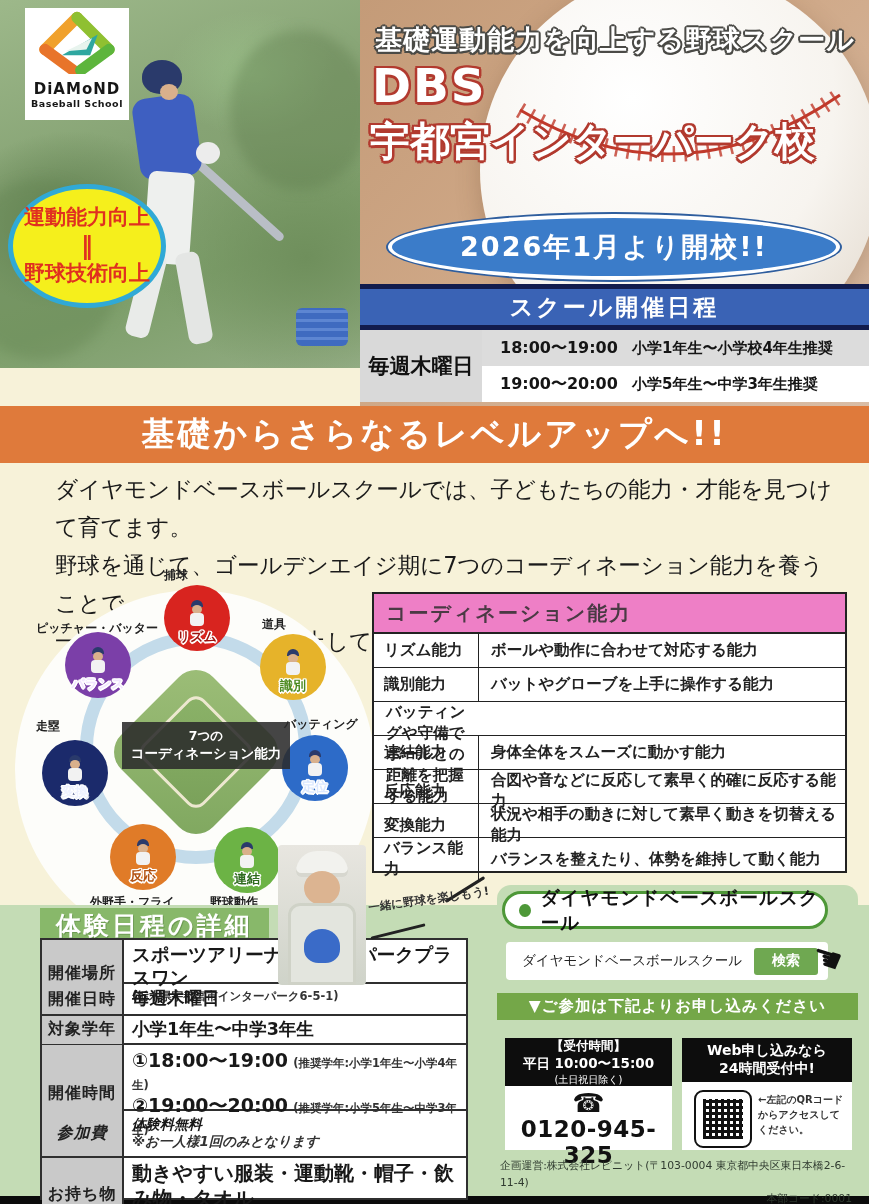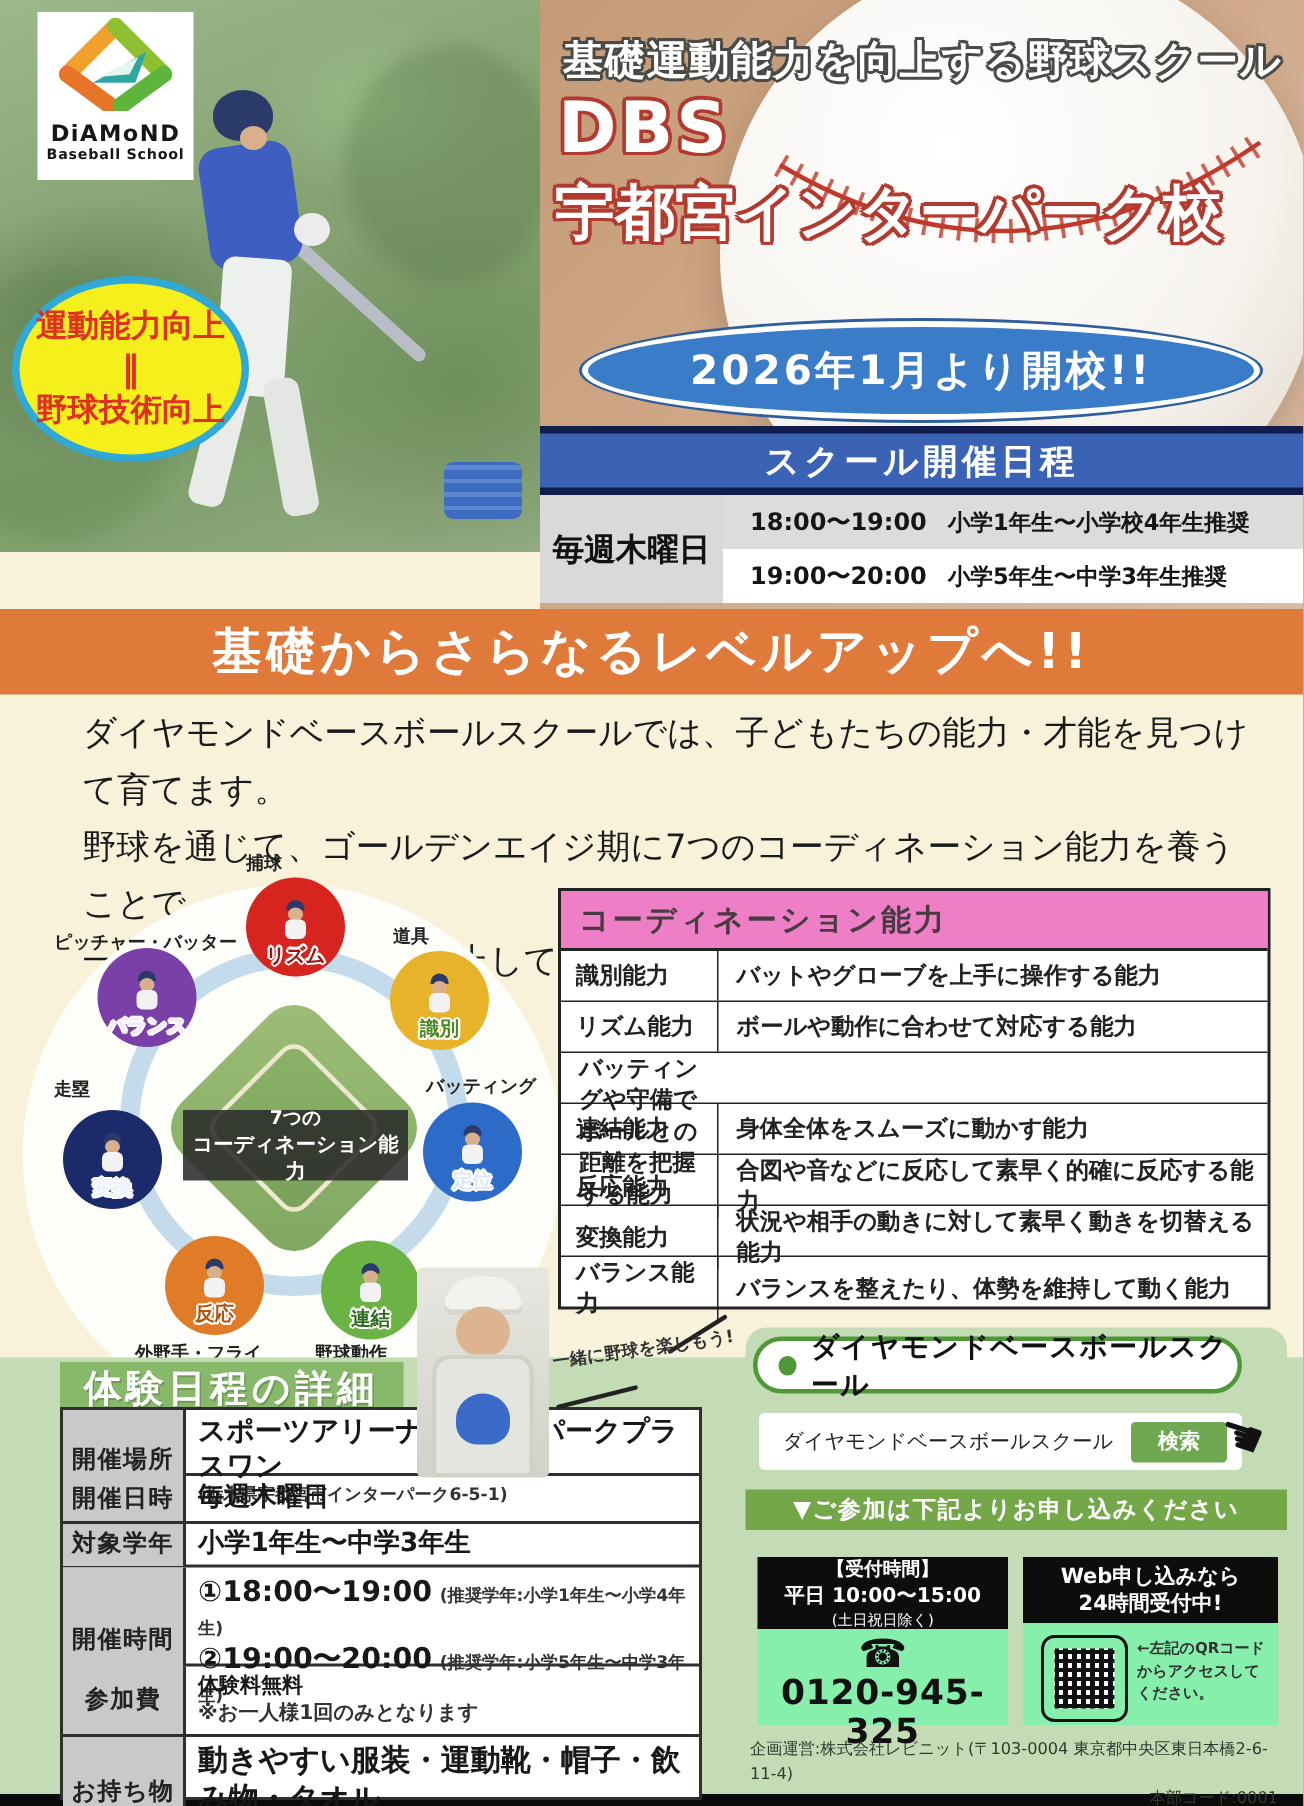--- a/index.html
+++ b/index.html
@@ -68,21 +68,21 @@
     display:flex;align-items:center;justify-content:center;color:#fff;font-size:33px;font-weight:bold;letter-spacing:3px;}
   .intro{position:absolute;left:55px;top:470px;width:790px;color:#1a1a1a;font-size:22.5px;line-height:38px;}
 
   
   .big-circle{position:absolute;left:15px;top:590px;width:360px;height:360px;border-radius:50%;background:#fdfdfa;}
   .ring{position:absolute;left:80px;top:632px;width:232px;height:232px;border-radius:50%;border:13px solid #c3dbea;box-sizing:border-box;}
   .field{position:absolute;left:131px;top:687px;width:130px;height:130px;transform:rotate(45deg);
     background:linear-gradient(135deg,#9dbe78,#7fa75f);border-radius:24px;}
   .field-in{position:absolute;left:22px;top:22px;width:86px;height:86px;border:3px solid #ede8d0;border-radius:12px;
     background:linear-gradient(135deg,#8bb268,#7aa15a);box-sizing:border-box;}
-  .cbox{position:absolute;left:122px;top:740px;width:150px;height:47px;background:rgba(43,43,43,.88);
+  .cbox{position:absolute;left:122px;top:722px;width:168px;height:47px;background:rgba(43,43,43,.88);
     display:flex;flex-direction:column;align-items:center;justify-content:center;color:#fff;text-align:center;}
   .cbox .l1{font-size:12.5px;font-weight:bold;} .cbox .l2{font-size:13.5px;font-weight:bold;}
   .node{position:absolute;width:66px;height:66px;border-radius:50%;display:flex;flex-direction:column;align-items:center;justify-content:flex-end;padding-bottom:5px;box-sizing:border-box;}
   .node-label{font-size:13px;font-weight:bold;
     text-shadow:1.5px 0 0 #fff,-1.5px 0 0 #fff,0 1.5px 0 #fff,0 -1.5px 0 #fff,1px 1px 0 #fff,-1px 1px 0 #fff,1px -1px 0 #fff,-1px -1px 0 #fff;}
   .mini{position:relative;width:18px;height:26px;margin-bottom:2px;}
   .m-cap{position:absolute;left:3px;top:0;width:12px;height:7px;background:#2a3a6b;border-radius:6px 6px 0 0;}
   .m-head{position:absolute;left:4px;top:5px;width:10px;height:9px;background:#d9b08c;border-radius:50%;}
   .m-body{position:absolute;left:2px;top:13px;width:14px;height:13px;background:#f2f2f2;border-radius:4px;}
   .ctx{position:absolute;font-size:12px;font-weight:bold;color:#222;text-align:left;}
@@ -135,21 +135,21 @@
   .pill-dot{width:13px;height:13px;border-radius:50%;background:#4E9838;margin:0 10px 0 14px;}
   .pill-text{font-size:18.5px;font-weight:bold;color:#111;letter-spacing:1px;}
   .searchbox{position:absolute;left:506px;top:942px;width:322px;height:38px;background:#fff;border-radius:4px;
     display:flex;align-items:center;z-index:6;}
   .search-val{font-size:13.5px;color:#222;padding-left:16px;flex:1;}
   .search-btn{width:64px;height:27px;background:#6FA851;border-radius:3px;color:#fff;font-size:14px;font-weight:bold;
     display:flex;align-items:center;justify-content:center;margin-right:10px;border:none;}
   .hand{position:absolute;right:-14px;top:-4px;font-size:34px;color:#111;transform:rotate(18deg);}
   .applybar{position:absolute;left:497px;top:993px;width:361px;height:27px;background:#74A748;z-index:6;
     display:flex;align-items:center;justify-content:center;color:#fff;font-size:15.5px;font-weight:bold;letter-spacing:1px;}
-  .card{position:absolute;top:1038px;background:#86efac;z-index:6;}
+  .card{position:absolute;top:1038px;background:#ffffff;z-index:6;}
   .card-h{background:#0d0d0d;color:#fff;text-align:center;display:flex;flex-direction:column;justify-content:center;}
   .phone-icon{font-size:26px;color:#111;text-align:center;line-height:1;}
   .phone-num{font-size:23px;font-weight:bold;color:#111;text-align:center;letter-spacing:.5px;}
   .qr{position:absolute;left:12px;top:8px;width:54px;height:54px;border:2px solid #111;border-radius:9px;
     background:
       repeating-linear-gradient(0deg,#111 0 3px,transparent 3px 6px),
       repeating-linear-gradient(90deg,#111 0 3px,#fff 3px 6px);
     background-size:40px 40px;background-position:7px 7px;background-repeat:no-repeat;}
   .qr-note{position:absolute;left:76px;top:10px;font-size:10px;color:#333;line-height:1.5;font-weight:bold;}
   .cfoot{position:absolute;left:500px;top:1158px;width:352px;z-index:6;color:#2f3a2f;font-size:10.8px;line-height:1.55;}
@@ -297,26 +297,26 @@
   <div class="ctx" style="left:36px;top:620px;width:150px;">ピッチャー・バッター</div>
 
   <div class="cbox">
     <span class="l1">7つの</span>
     <span class="l2">コーディネーション能力</span>
   </div>
 
   <div class="atable">
     <div class="ahead">コーディネーション能力</div>
     <div class="arow">
+      <div class="aname">リズム能力</div>
+      <div class="adesc">ボールや動作に合わせて対応する能力</div>
+    </div>
+    <div class="arow">
       <div class="aname">識別能力</div>
       <div class="adesc">バットやグローブを上手に操作する能力</div>
-    </div>
-    <div class="arow">
-      <div class="aname">リズム能力</div>
-      <div class="adesc">ボールや動作に合わせて対応する能力</div>
     </div>
     <div class="arow">
       <div class="adesc">バッティングや守備でボールとの距離を把握する能力</div>
     </div>
     <div class="arow">
       <div class="aname">連結能力</div>
       <div class="adesc">身体全体をスムーズに動かす能力</div>
     </div>
     <div class="arow">
       <div class="aname">反応能力</div>
@@ -369,21 +369,21 @@
     </div>
     <div class="trow" style="height:64px;">
       <div class="tlabel">開催時間</div>
       <div class="tcell">
         <div><span class="ttime">①18:00〜19:00</span>
              <span class="tnote">(推奨学年:小学1年生〜小学4年生)</span></div>
         <div><span class="ttime">②19:00〜20:00</span>
              <span class="tnote">(推奨学年:小学5年生〜中学3年生)</span></div>
       </div>
     </div>
-    <div class="trow" style="height:45px;">
+    <div class="trow" style="height:45px;font-style:italic;">
       <div class="tlabel">参加費</div>
       <div class="tcell">
         <span class="tmain" style="font-size:14px;">体験料無料</span>
         <span class="tsub" style="font-size:13.5px;">※お一人様1回のみとなります</span>
       </div>
     </div>
     <div class="trow" style="height:40px;">
       <div class="tlabel">お持ち物</div>
       <div class="tcell">
         <span class="tmain" style="font-size:20px;">動きやすい服装・運動靴・帽子・飲み物・タオル</span>

